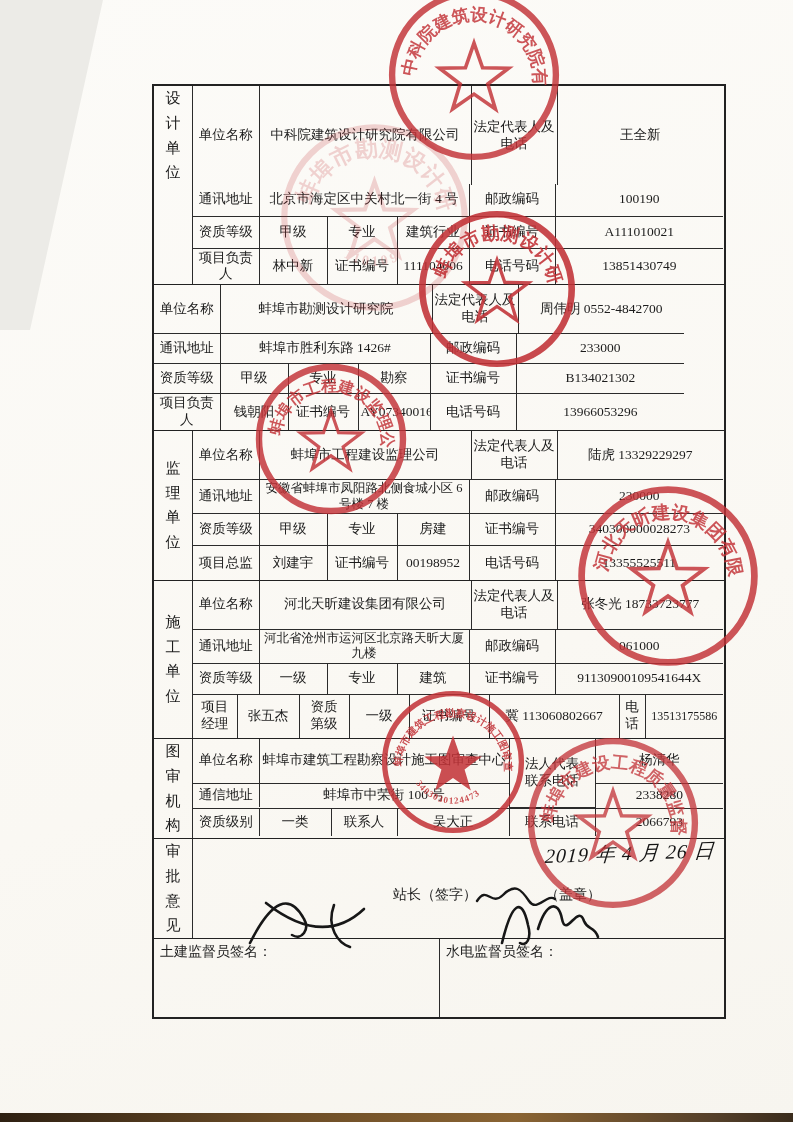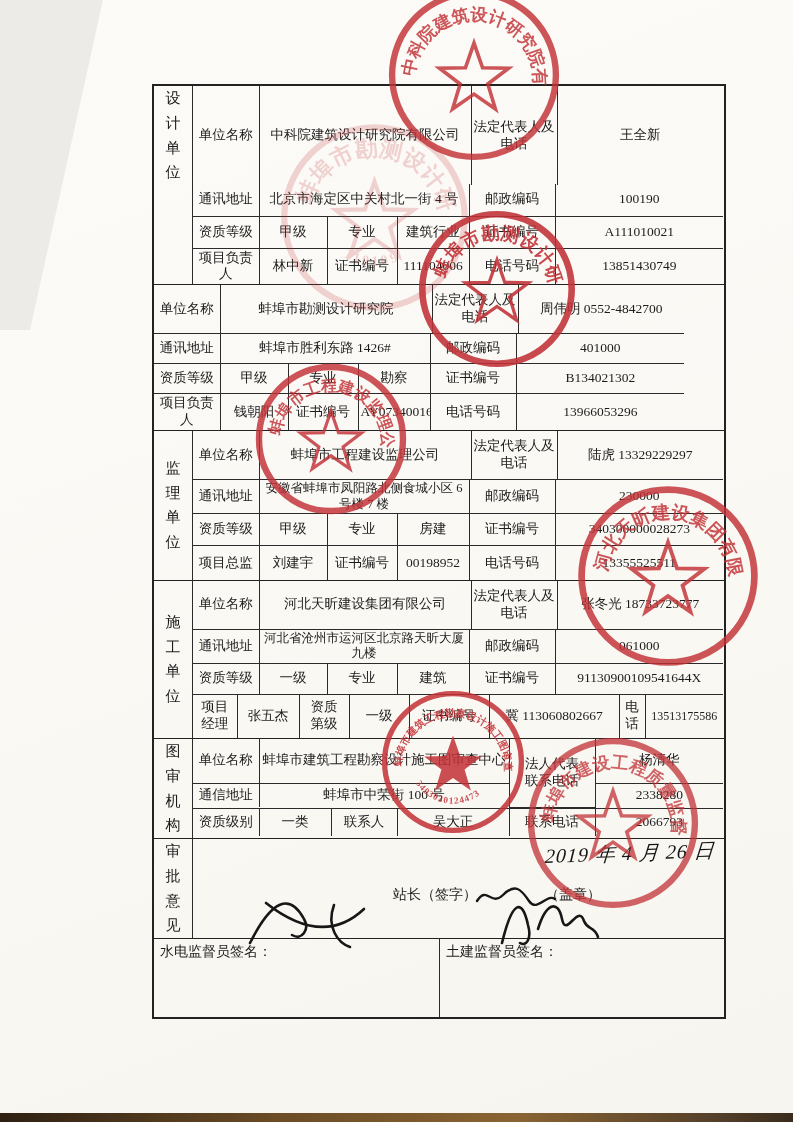--- a/index.html
+++ b/index.html
@@ -144,21 +144,21 @@
               <col style="width:70px">
               <col style="width:72px">
               <col style="width:86px">
               <col style="width:168px">
             </colgroup>
           <tbody>
               <tr style="height:30px">
             <td>通讯地址</td>
             <td colspan="3">蚌埠市胜利东路 1426#</td>
             <td>邮政编码</td>
-            <td>401000</td>
+            <td>233000</td>
           </tr>
           <tr style="height:30px">
             <td>资质等级</td>
             <td>甲级</td>
             <td>专业</td>
             <td>勘察</td>
             <td>证书编号</td>
             <td>B134021302</td>
           </tr>
           <tr style="height:32px">
@@ -367,24 +367,24 @@
         <div class="approval-line">
           <span>站长（签字）</span><svg class="inline-sig" width="86" height="30" viewBox="0 0 86 30">
               <path d="M4,20 C14,4 18,26 30,14 S 48,8 56,20 S 74,12 82,18" fill="none" stroke="#171717" stroke-width="2.4" stroke-linecap="round"></path>
             </svg><span>（盖章）</span>
         </div>
       </div>
     </div>
 
     <div class="footer-row">
       <div class="footer-cell">
+        <span>土建监督员签名：</span>
+      </div>
+      <div class="footer-cell">
         <span>水电监督员签名：</span>
-      </div>
-      <div class="footer-cell">
-        <span>土建监督员签名：</span>
       </div>
     </div>
 
   </div>
 
   <div class="hand-date" style="left:545px;top:840px;">2019 年 4 月 26 日</div>
 
   <svg class="sig" style="left:238px;top:885px;" width="136" height="70" viewBox="0 0 136 70">
     <path d="M12,58 C34,14 52,8 66,34 C72,44 64,56 54,50"></path>
     <path d="M28,18 C56,40 92,56 126,24 M96,20 C88,42 100,58 112,62"></path>

